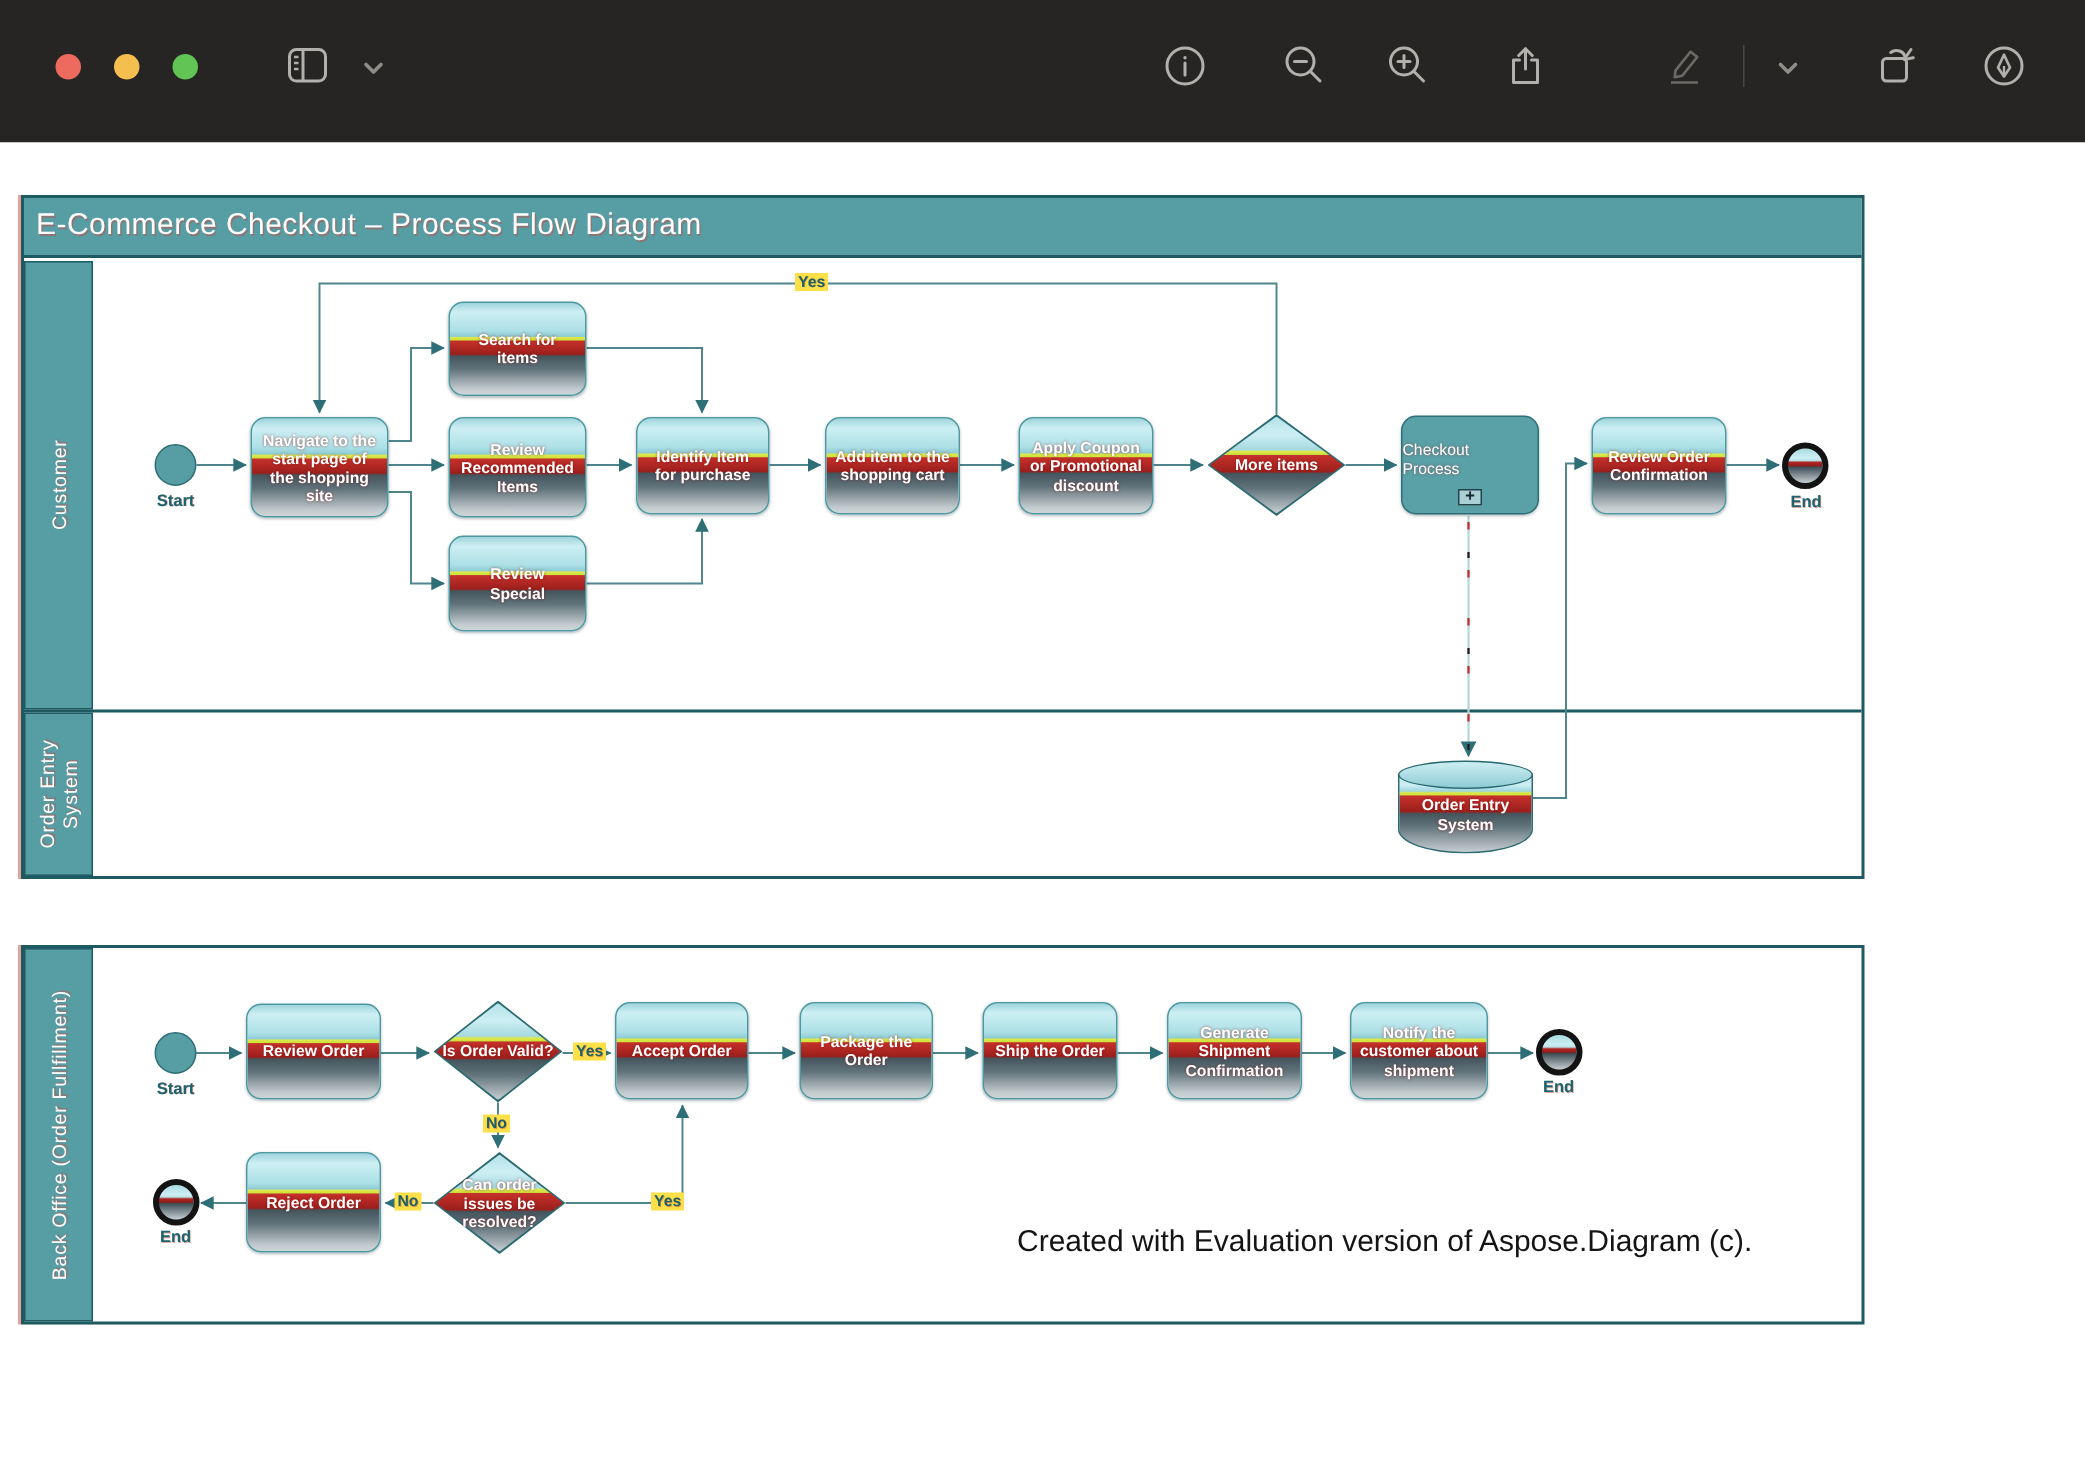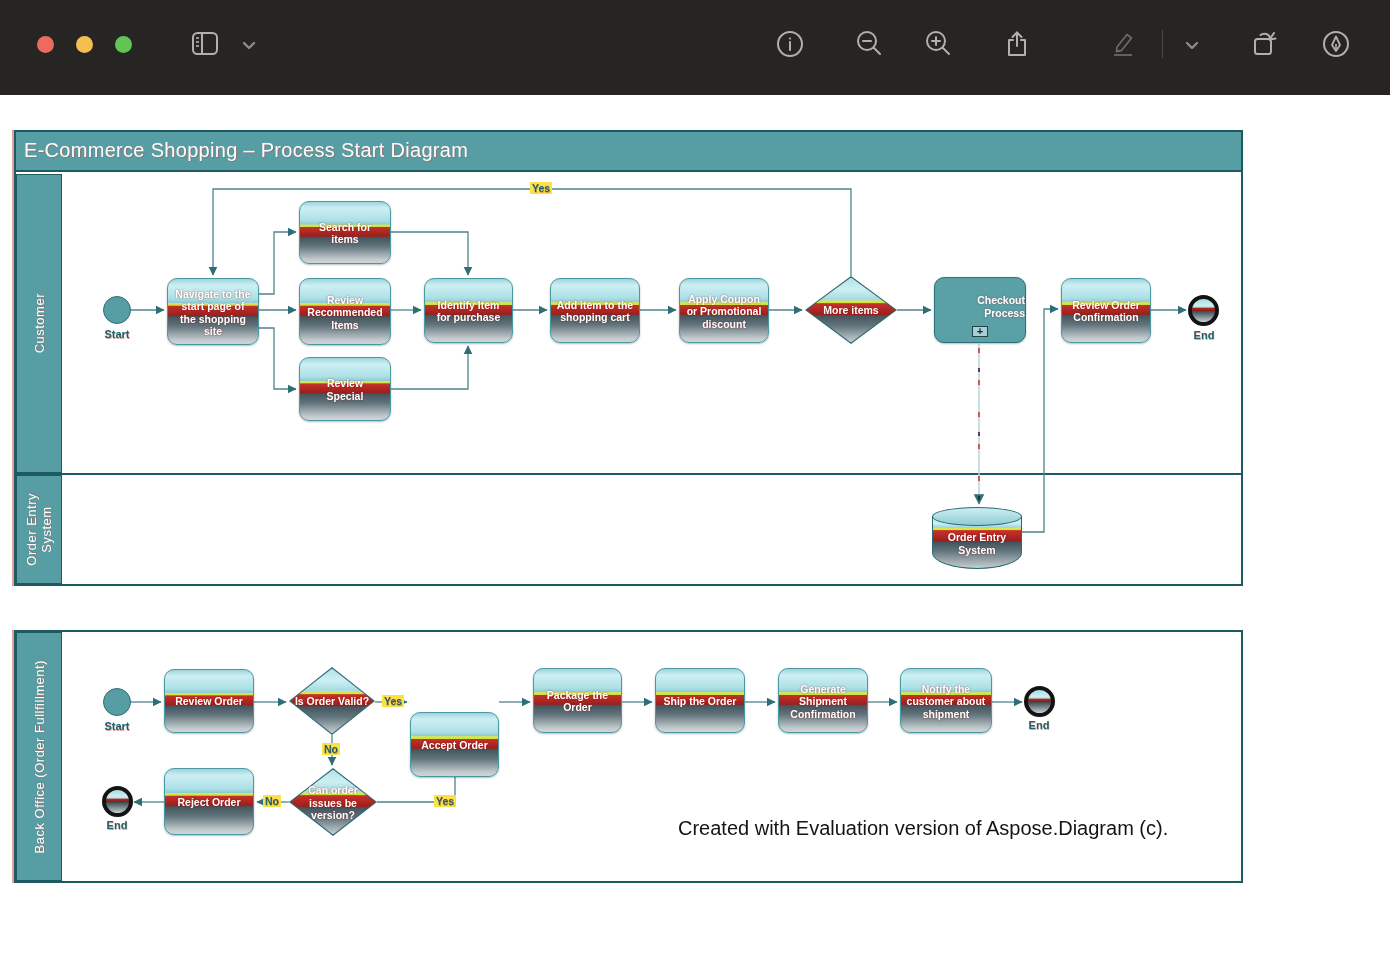--- a/index.html
+++ b/index.html
@@ -51,21 +51,21 @@
 
   .diamond { position:absolute; z-index:2; clip-path:polygon(50% 0,100% 50%,50% 100%,0 50%); background:#2b6a72; }
   .diamond .inner { position:absolute; inset:1.6px; clip-path:polygon(50% 0,100% 50%,50% 100%,0 50%);
     background:linear-gradient(to bottom,
       #b5e2e8 0%, #cdeff3 18%, #a5dae0 34%,
       #dce94e 36%, #cfe23a 39%,
       #c5312b 40%, #9c1f1c 57%,
       #44555d 59%, #60727a 74%, #c6ced1 100%); }
 
   .subprocess { position:absolute; z-index:2; border-radius:10px; border:1.5px solid #2f7078; background:#59a0a7; box-shadow:0 1px 2px rgba(40,60,70,.35); }
-  .subprocess .lbl { position:absolute; left:0; right:0; top:16px; color:#fff; font-size:10.5px; font-weight:bold; text-align:right; line-height:13px; white-space:pre-line; text-shadow:0 0 2px rgba(150,40,40,.6); }
+  .subprocess .lbl { position:absolute; left:0; right:0; top:16px; color:#fff; font-size:10.5px; font-weight:normal; text-align:left; line-height:13px; white-space:pre-line; text-shadow:0 0 2px rgba(150,40,40,.6); }
   .plusbox { position:absolute; left:50%; bottom:5px; transform:translateX(-50%); width:16px; height:11px; border:1px solid #23424a; background:#aacfd4; color:#15272c; font-size:11px; font-weight:bold; line-height:9px; text-align:center; }
 
   .startc { position:absolute; z-index:2; width:28px; height:28px; border-radius:50%; background:#579da4; border:1.5px solid #2e6e76; }
   .endc { position:absolute; z-index:2; width:31px; height:31px; border-radius:50%; border:4px solid #131313;
     background:linear-gradient(to bottom, #a8dbe2 0%, #cdeff3 28%, #b8e2e8 35%, #b02724 40%, #8f1d1a 50%, #3d4e56 54%, #c6ced1 100%); }
   .nlab { position:absolute; z-index:3; width:70px; text-align:center; font-size:11px; font-weight:bold; color:#19646e; text-shadow:.5px .5px 0 rgba(205,70,60,.5); }
 
   .cyl { position:absolute; z-index:2; }
   .cyl .body { position:absolute; left:0; right:0; top:9px; bottom:0; border:1px solid #2b6a72; border-top:none;
     border-radius:0 0 45px 45px / 0 0 16px 16px;
@@ -162,21 +162,21 @@
         <path d="M15 7.5 L19 16 L15 22 L11 16 Z" stroke-width="1.8"></path>
         <line x1="15" y1="15" x2="15" y2="22" stroke-width="1.6"></line>
       </svg>
     </div>
   </div>
 
   <div class="content">
 
     <div class="diagram d1">
       <div class="d1-header">
-        <div class="t">E-Commerce Shopping – Process Start Diagram</div>
+        <div class="t">E-Commerce Checkout – Process Flow Diagram</div>
       </div>
       <div class="lane-lab lab-cust">
           <span>Customer</span>
         </div>
       <div class="lane-sep"></div>
       <div class="lane-lab lab-oes">
           <span>Order Entry
 System</span>
         </div>
 
@@ -311,21 +311,21 @@
 
       <div class="task" style="left:148px; top:37px; width:90px; height:64px;">
         <div class="lbl">Review Order</div>
       </div>
 
       <div class="diamond" style="left:273px; top:35px; width:86px; height:68px;">
         <div class="inner"></div>
         <div class="lbl">Is Order Valid?</div>
       </div>
 
-      <div class="task" style="left:394px; top:36px; width:89px; height:65px;margin-top:44px;">
+      <div class="task" style="left:394px; top:36px; width:89px; height:65px;">
         <div class="lbl">Accept Order</div>
       </div>
       <div class="task" style="left:517px; top:36px; width:89px; height:65px;">
         <div class="lbl">Package the Order</div>
       </div>
       <div class="task" style="left:639px; top:36px; width:90px; height:65px;">
         <div class="lbl">Ship the Order</div>
       </div>
       <div class="task" style="left:762px; top:36px; width:90px; height:65px;">
         <div class="lbl">Generate
@@ -338,21 +338,21 @@
 shipment</div>
       </div>
 
       <div class="endc" style="left:1008px; top:54px;"></div>
       <div class="nlab" style="left:988px; top:87px;">End</div>
 
       <div class="diamond" style="left:273px; top:136px; width:88px; height:68px;">
         <div class="inner"></div>
         <div class="lbl">Can order
 issues be
-version?</div>
+resolved?</div>
       </div>
 
       <div class="task" style="left:148px; top:136px; width:90px; height:67px;">
         <div class="lbl">Reject Order</div>
       </div>
 
       <div class="endc" style="left:86px; top:154px;"></div>
       <div class="nlab" style="left:66px; top:187px;">End</div>
     </div>
 

